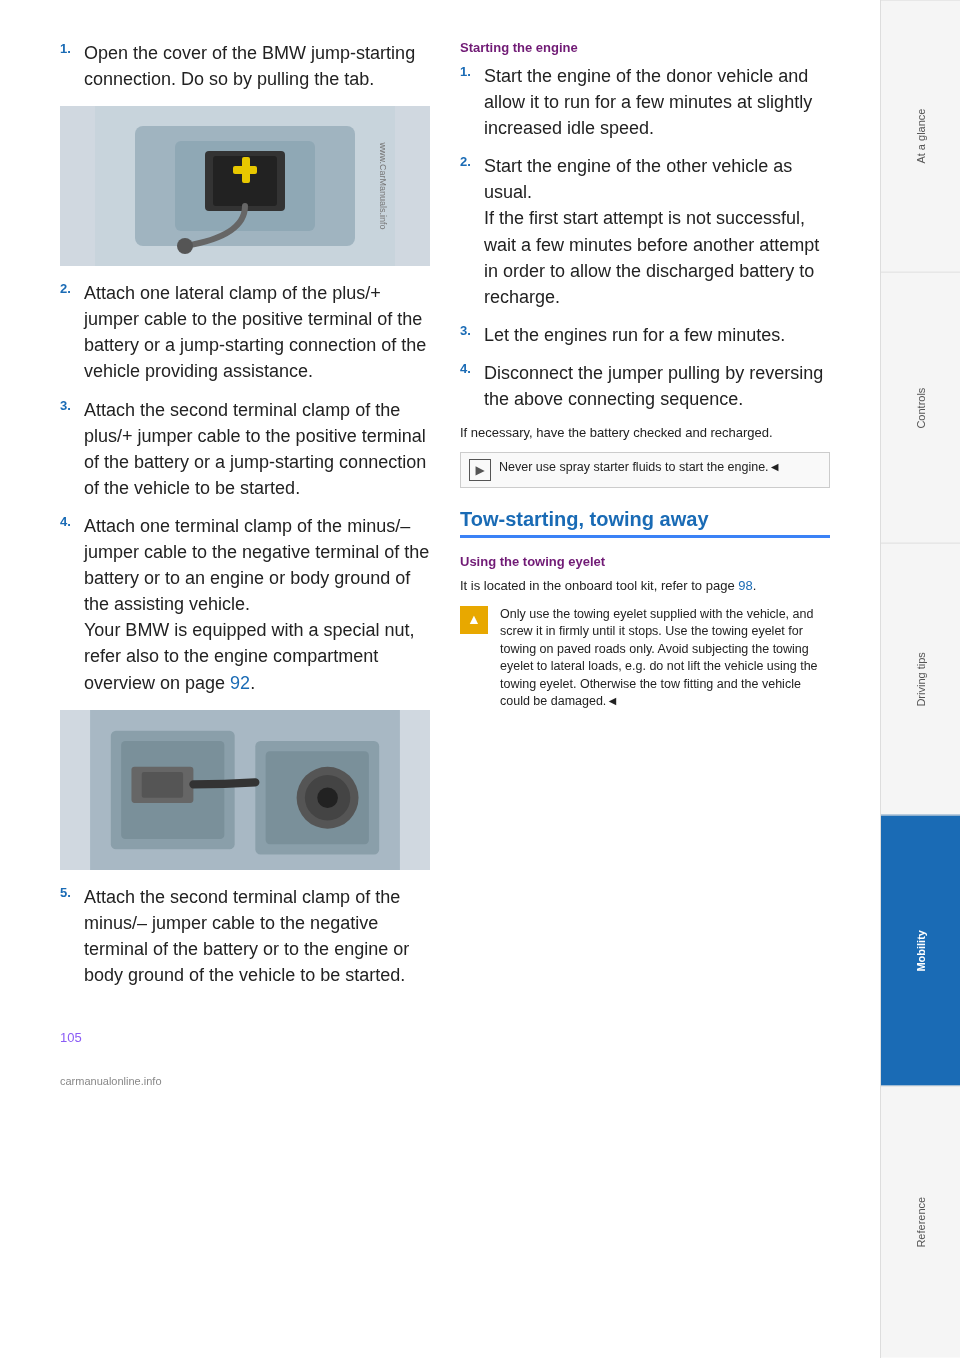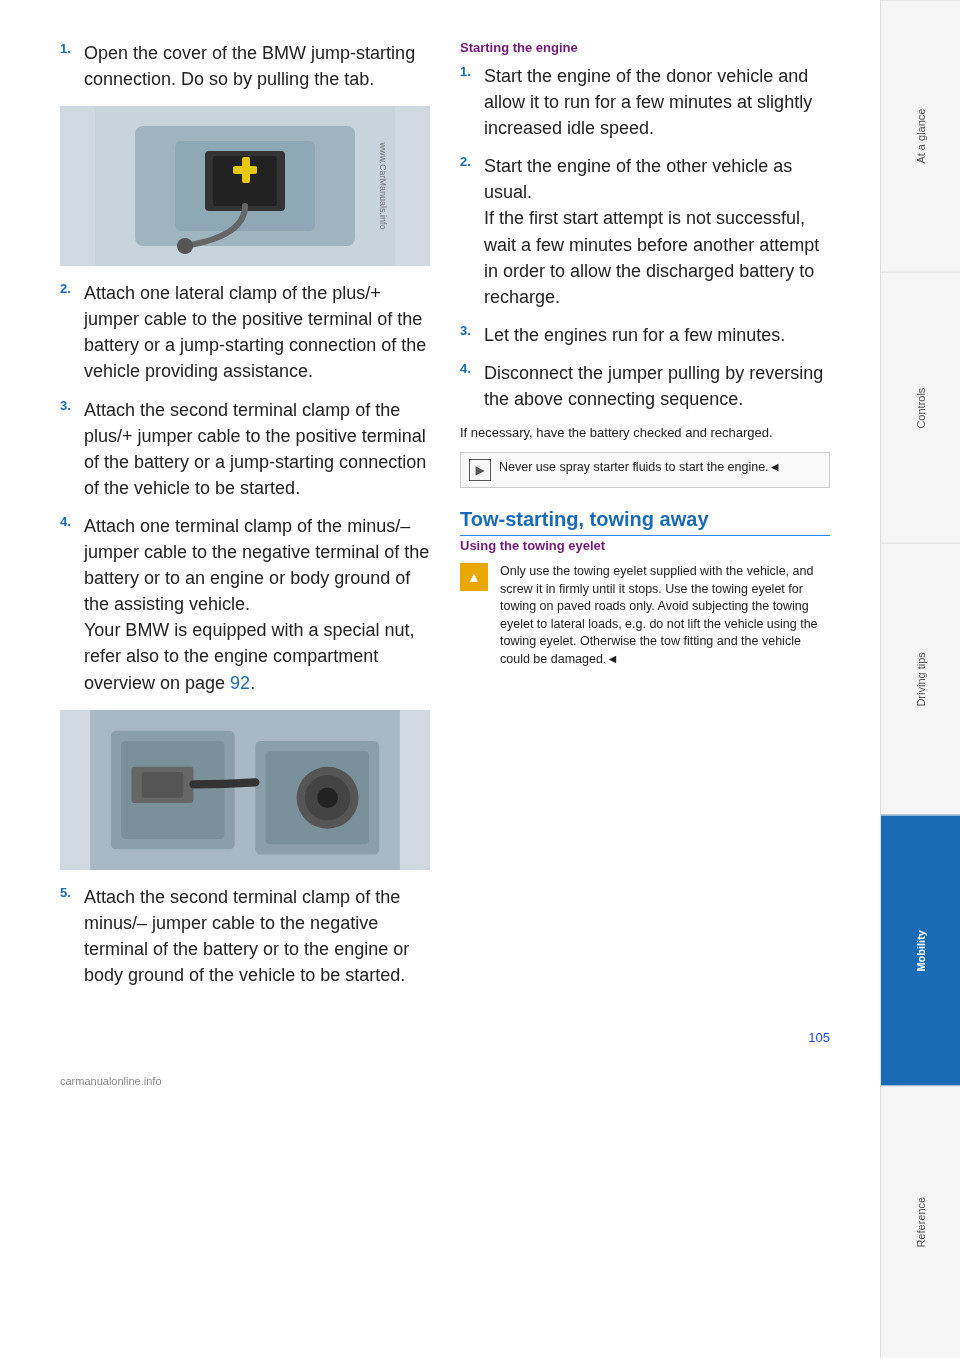--- a/index.html
+++ b/index.html
@@ -84,22 +84,22 @@
     .section-heading {
       color: #701a75;
       font-size: 13px;
       font-weight: bold;
       margin-bottom: 8px;
     }
     .section-title-large {
       color: #1a6bb5;
       font-size: 20px;
       font-weight: bold;
-      margin: 20px 0 2px 0;
-      border-bottom: 1px solid #3b82f6;
+      margin: 20px 0 16px 0;
+      border-bottom: 3px solid #3b82f6;
       padding-bottom: 4px;
     }
     .note-box {
       display: flex;
       gap: 8px;
       align-items: flex-start;
       margin: 10px 0;
       padding: 6px 8px;
       border: 1px solid #ccc;
       background: #f9f9f9;
@@ -130,23 +130,23 @@
     }
     .warning-box {
       display: flex;
       gap: 8px;
       align-items: flex-start;
       margin: 10px 0;
       font-size: 12.5px;
       line-height: 1.4;
     }
     .page-number-row {
-      text-align: right;
-      font-size: 13px;
-      color: #1d4ed8;
+      text-align: left;
+      font-size: 13px;
+      color: #8b5cf6;
       margin-top: 30px;
       padding-bottom: 10px;
     }
     .link-ref {
       color: #1a6bb5;
       text-decoration: none;
     }
     .bottom-logo {
       font-size: 11px;
       color: #888;
@@ -261,20 +261,21 @@
       <div class="note-box">
         <div class="note-icon">▶</div>
         <span>Never use spray starter fluids to start the engine.◄</span>
       </div>
 
       <div class="section-title-large">Tow-starting, towing away</div>
 
       <div class="section-heading">Using the towing eyelet</div>
 
 
+      <p style="font-size:13px; margin-bottom: 8px; line-height:1.4;">It is located in the onboard tool kit, refer to page <a class="link-ref">98</a>.</p>
 
       <div class="warning-box">
         <div class="warning-icon">▲</div>
         <span>Only use the towing eyelet supplied with the vehicle, and screw it in firmly until it stops. Use the towing eyelet for towing on paved roads only. Avoid subjecting the towing eyelet to lateral loads, e.g. do not lift the vehicle using the towing eyelet. Otherwise the tow fitting and the vehicle could be damaged.◄</span>
       </div>
     </div>
   </div>
 
   <div class="page-number-row">105</div>
   <div class="bottom-logo">carmanualonline.info</div>

